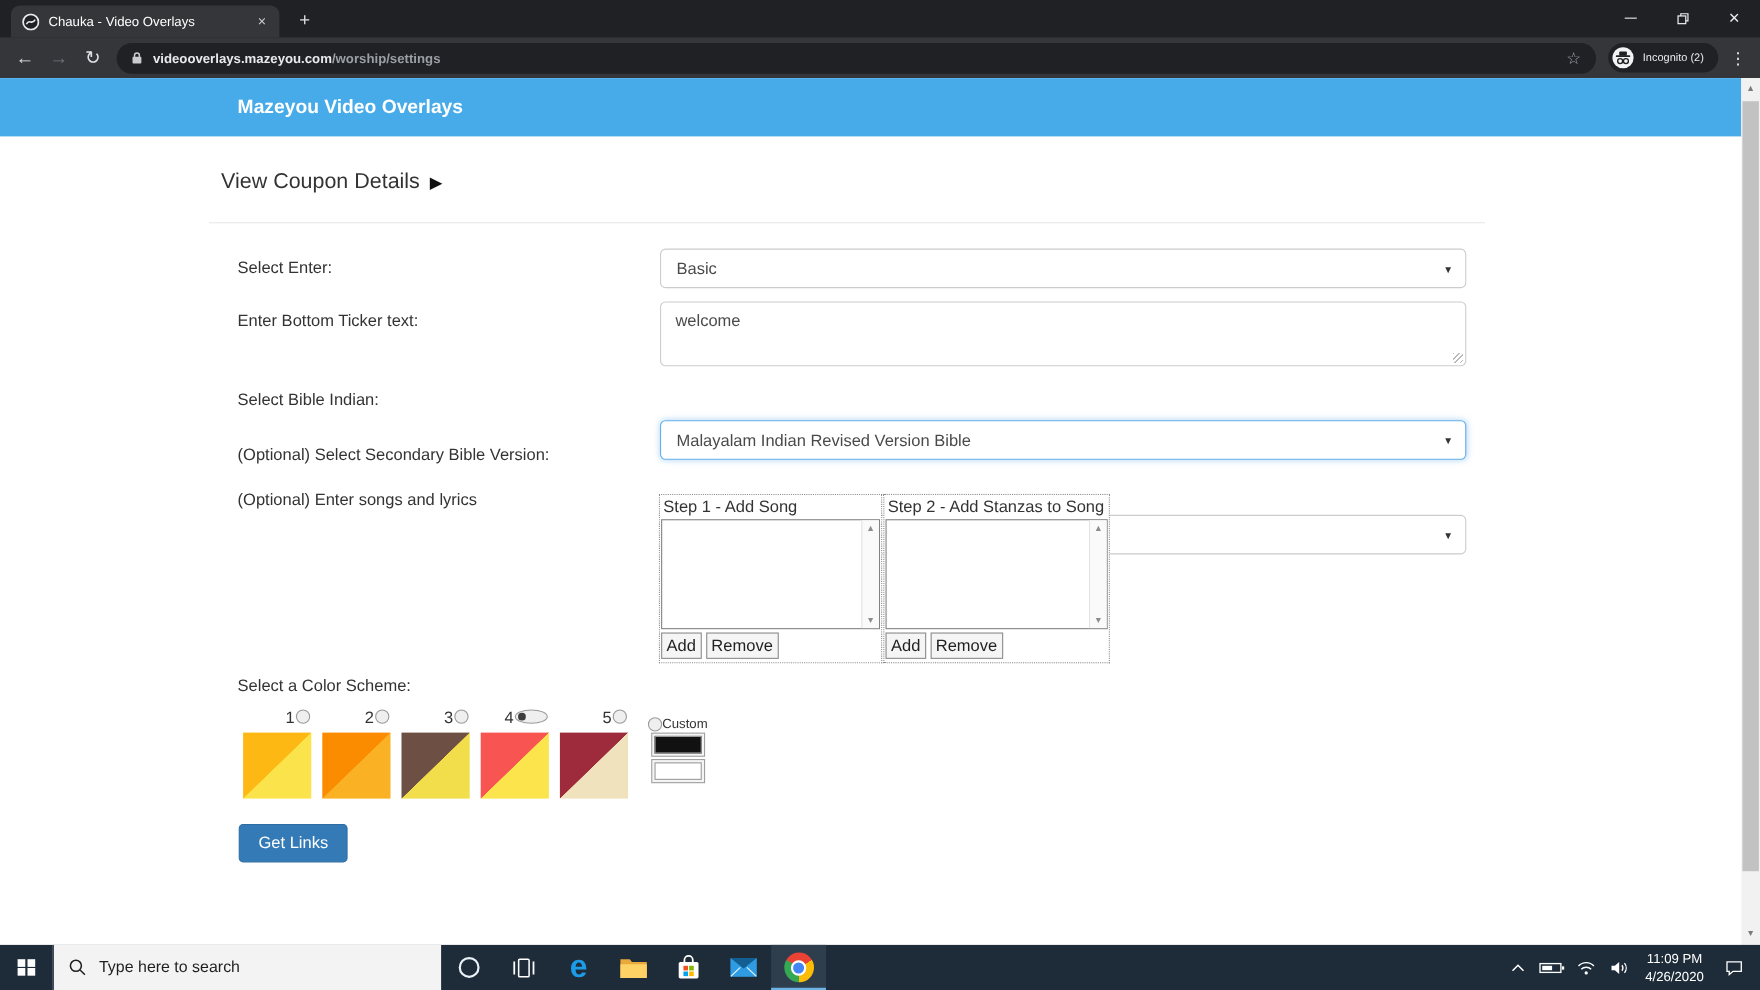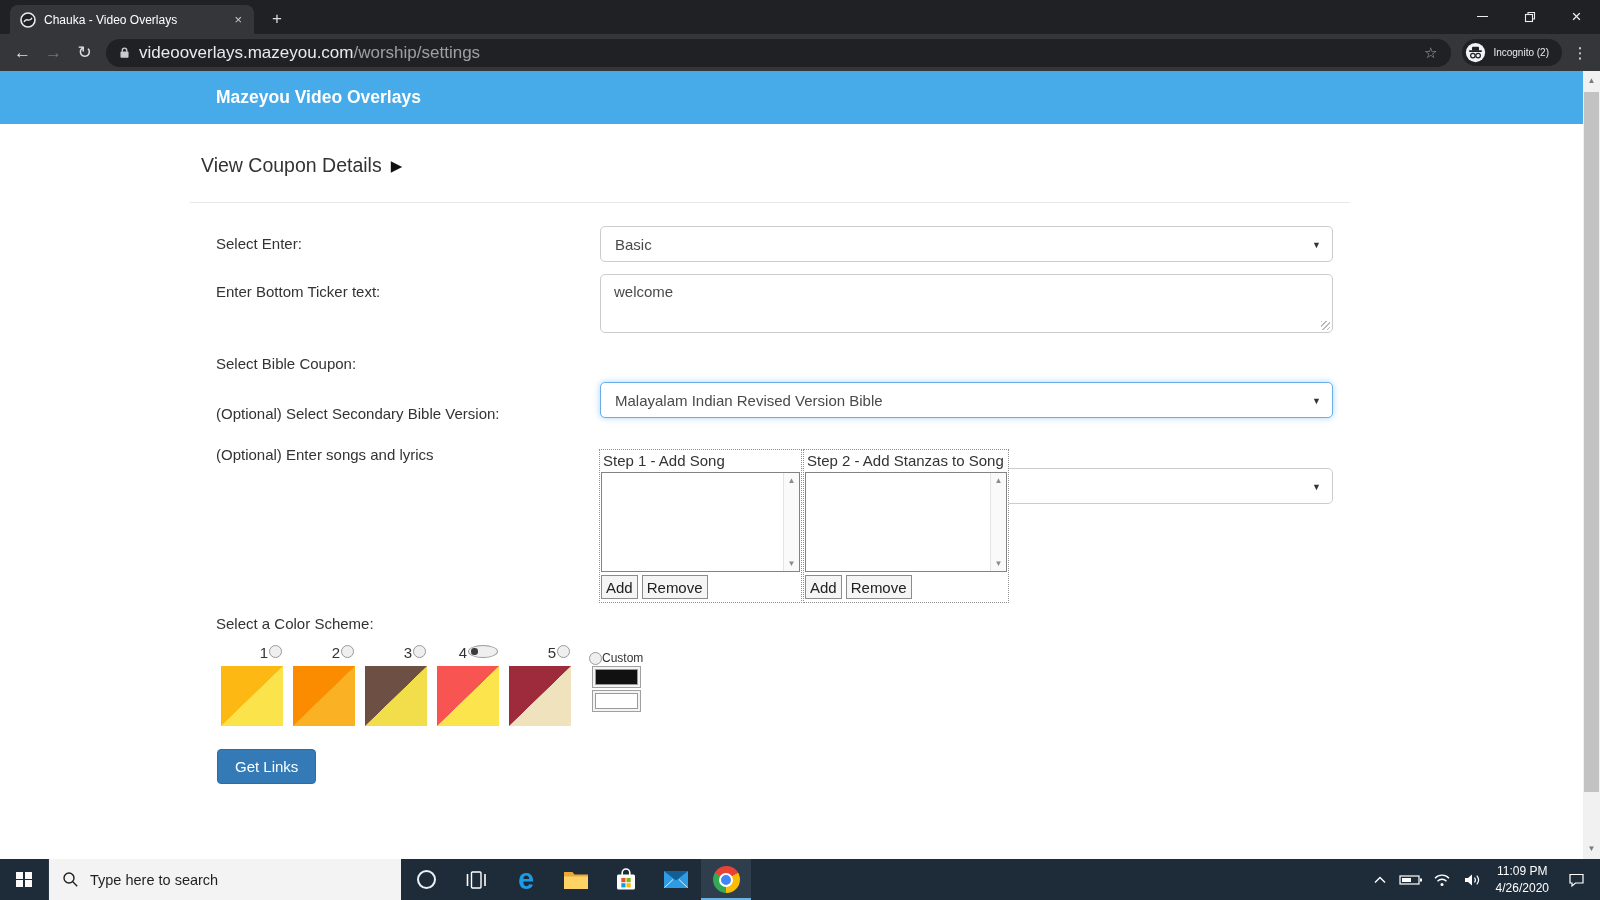--- a/index.html
+++ b/index.html
@@ -26,21 +26,21 @@
   .winbtn { width:47px; display:flex; align-items:center; justify-content:center; color:#ECEDEE; font-size:14px; }
   .min-bar { width:11px; height:1px; background:#ECEDEE; display:block; }
 
   .toolbar { height:37px; background:#35363A; display:flex; align-items:center; padding:0 7px; }
   .navbtn { width:31px; text-align:center; color:#DEE1E6; font-size:17px; }
   .navbtn.disabled { color:#71767B; }
   .omnibox {
     flex:1; height:28px; background:#202124; border-radius:14px; margin:0 6px;
     display:flex; align-items:center; gap:9px; padding:0 13px;
   }
-  .url { flex:1; font-size:17px; color:#E8EAED; white-space:nowrap; overflow:hidden; }
+  .url { flex:1; font-size:12px; color:#E8EAED; white-space:nowrap; overflow:hidden;font-weight:bold; }
   .url .path { color:#9AA0A6; }
   .star { color:#A5AAAF; font-size:15px; padding-right:1px; }
   .incog {
     height:27px; background:#202124; border-radius:14px; margin:0 5px;
     display:flex; align-items:center; gap:7px; padding:2px 13px 2px 3px;
     color:#E8EAED; font-size:10px; white-space:nowrap;
   }
   .incog-ball { width:21px; height:21px; }
   .menu-dots { width:26px; text-align:center; color:#E8EAED; font-size:15px; letter-spacing:0; }
 
@@ -195,21 +195,21 @@
     <span>Basic</span>
     <span class="arrow">▼</span>
   </div>
 
   <div class="flabel lbl-ticker">Enter Bottom Ticker text:</div>
   <div class="control ctl-ticker">
     <span>welcome</span>
     <span class="grip"></span>
   </div>
 
-  <div class="flabel lbl-bible">Select Bible Coupon:</div>
+  <div class="flabel lbl-bible">Select Bible Indian:</div>
   <div class="control sel focused ctl-bible">
     <span>Malayalam Indian Revised Version Bible</span>
     <span class="arrow">▼</span>
   </div>
 
   <div class="flabel lbl-secondary">(Optional) Select Secondary Bible Version:</div>
   <div class="control sel ctl-secondary">
     <span>none</span>
     <span class="arrow">▼</span>
   </div>

